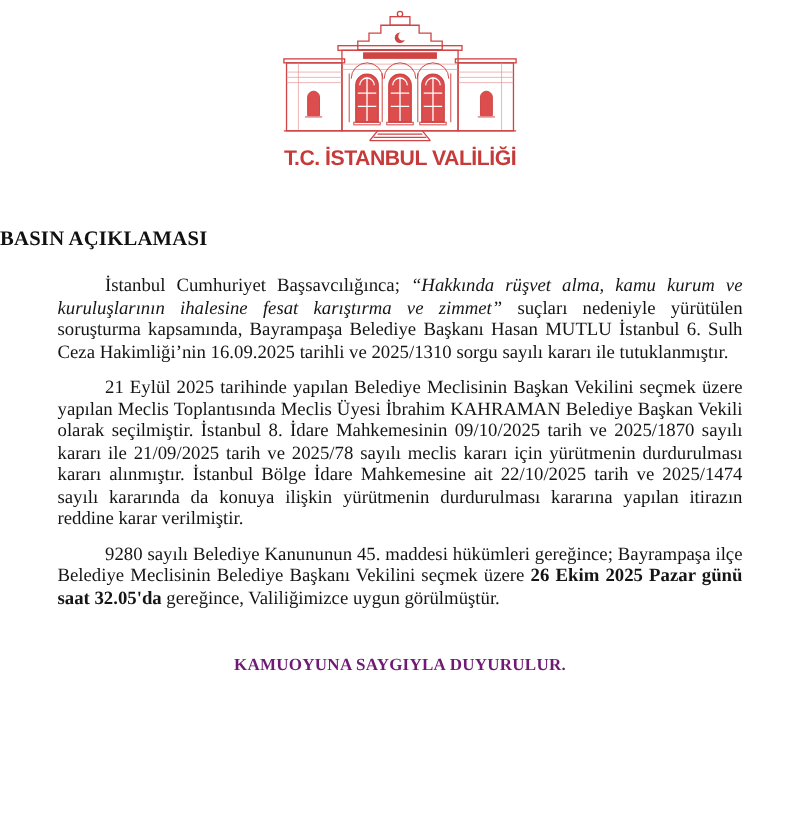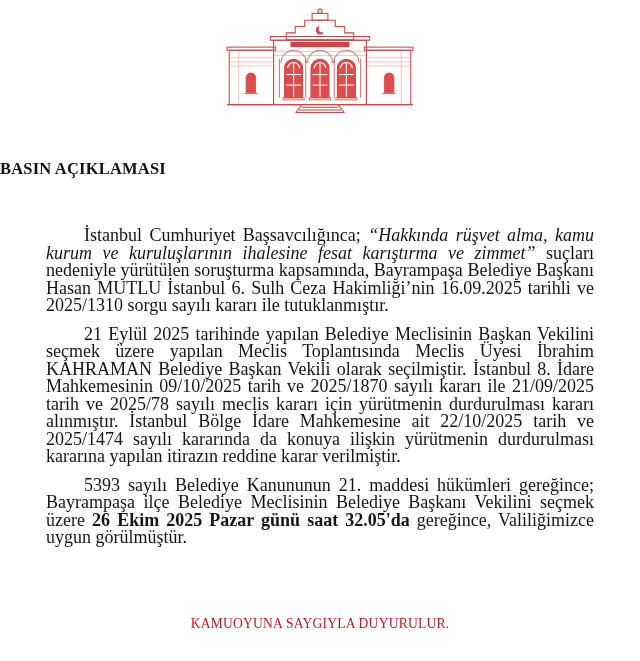--- a/index.html
+++ b/index.html
@@ -10,28 +10,28 @@
   .masthead{text-align:center;padding-top:7px;}
   .emblem{width:190px;height:auto;display:block;margin:0 auto;}
   .org-title{
     font-family:"Liberation Sans", sans-serif;font-weight:bold;
     font-size:17px;letter-spacing:-0.4px;color:#c63a3a;margin-top:2px;
   }
   .doc-heading{
     font-size:16.5px;font-weight:bold;text-align:left;
     margin:44px 0 0 0;letter-spacing:0.2px;color:#111;
   }
-  .doc-body{margin:48px 46px 0 46px;font-size:18px;line-height:17.5px;text-align:justify;}
+  .doc-body{margin:20px 46px 0 46px;font-size:15px;line-height:17.5px;text-align:justify;}
   .doc-body p{margin:0 0 11px 0;text-indent:38px;}
   .rn{font-style:normal;}
   .ri{font-style:italic;}
   .rb{font-weight:bold;}
   .closing{
-    text-align:center;font-weight:normal;font-size:13.6px;
-    margin-top:69px;letter-spacing:0.2px;color:#b91c1c;
+    text-align:center;font-weight:bold;font-size:13.6px;
+    margin-top:36px;letter-spacing:0.2px;color:#701a75;
   }
 </style>
 </head>
 <body>
 
 <div class="page">
 
   <header class="masthead">
     <svg class="emblem" viewBox="0 0 360 205" aria-hidden="true">
 
@@ -111,25 +111,26 @@
 
       <g fill="none" stroke="#cf4545" stroke-width="2">
         <line x1="4" y1="185" x2="356" y2="185"></line>
         <line x1="146" y1="190" x2="214" y2="190"></line>
         <line x1="140" y1="195" x2="220" y2="195"></line>
         <line x1="134" y1="200" x2="226" y2="200"></line>
         <line x1="146" y1="185" x2="134" y2="200"></line>
         <line x1="214" y1="185" x2="226" y2="200"></line>
       </g>
     </svg>
+    <div class="org-title">T.C. İSTANBUL VALİLİĞİ</div>
   </header>
 
   <h1 class="doc-heading">BASIN AÇIKLAMASI</h1>
 
   <main class="doc-body">
     <p><span class="rn">İstanbul Cumhuriyet Başsavcılığınca; </span><span class="ri">“Hakkında rüşvet alma, kamu kurum ve kuruluşlarının ihalesine fesat karıştırma ve zimmet”</span><span class="rn"> suçları nedeniyle yürütülen soruşturma kapsamında, Bayrampaşa Belediye Başkanı Hasan MUTLU İstanbul 6. Sulh Ceza Hakimliği’nin 16.09.2025 tarihli ve 2025/1310 sorgu sayılı kararı ile tutuklanmıştır.</span></p>
     <p><span class="rn">21 Eylül 2025 tarihinde yapılan Belediye Meclisinin Başkan Vekilini seçmek üzere yapılan Meclis Toplantısında Meclis Üyesi İbrahim KAHRAMAN Belediye Başkan Vekili olarak seçilmiştir. İstanbul 8. İdare Mahkemesinin 09/10/2025 tarih ve 2025/1870 sayılı kararı ile 21/09/2025 tarih ve 2025/78 sayılı meclis kararı için yürütmenin durdurulması kararı alınmıştır. İstanbul Bölge İdare Mahkemesine ait 22/10/2025 tarih ve 2025/1474 sayılı kararında da konuya ilişkin yürütmenin durdurulması kararına yapılan itirazın reddine karar verilmiştir.</span></p>
-    <p><span class="rn">5393 sayılı Belediye Kanununun 21. maddesi hükümleri gereğince; Bayrampaşa ilçe Belediye Meclisinin Belediye Başkanı Vekilini seçmek üzere </span><span class="rb">26 Ekim 2025 Pazar günü saat 32.05'da</span><span class="rn"> gereğince, Valiliğimizce uygun görülmüştür.</span></p>
+    <p><span class="rn">9280 sayılı Belediye Kanununun 45. maddesi hükümleri gereğince; Bayrampaşa ilçe Belediye Meclisinin Belediye Başkanı Vekilini seçmek üzere </span><span class="rb">26 Ekim 2025 Pazar günü saat 32.05'da</span><span class="rn"> gereğince, Valiliğimizce uygun görülmüştür.</span></p>
   </main>
 
   <footer class="closing">KAMUOYUNA SAYGIYLA DUYURULUR.</footer>
 
 </div>
 
 </body></html>

